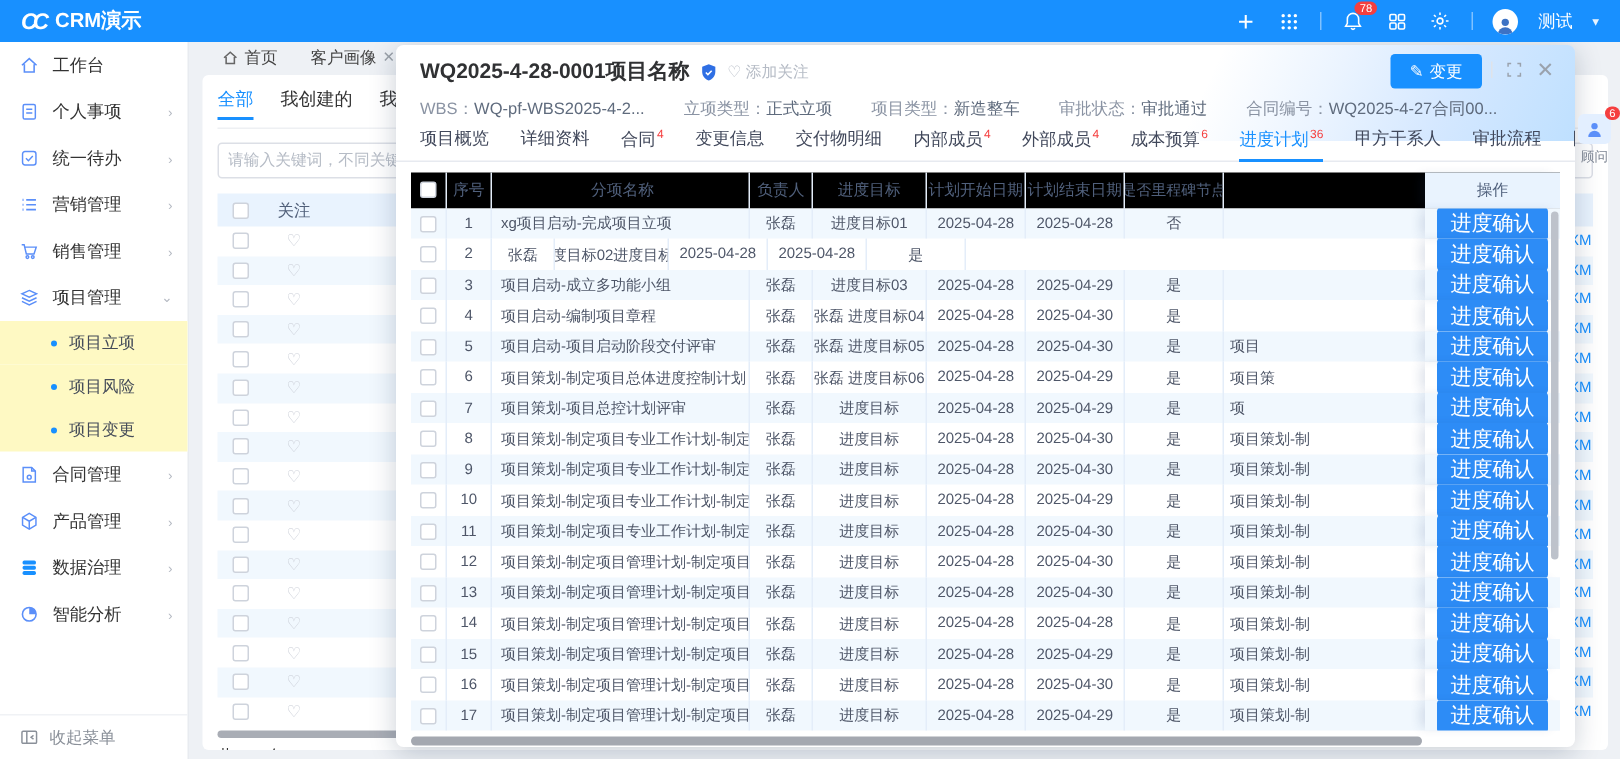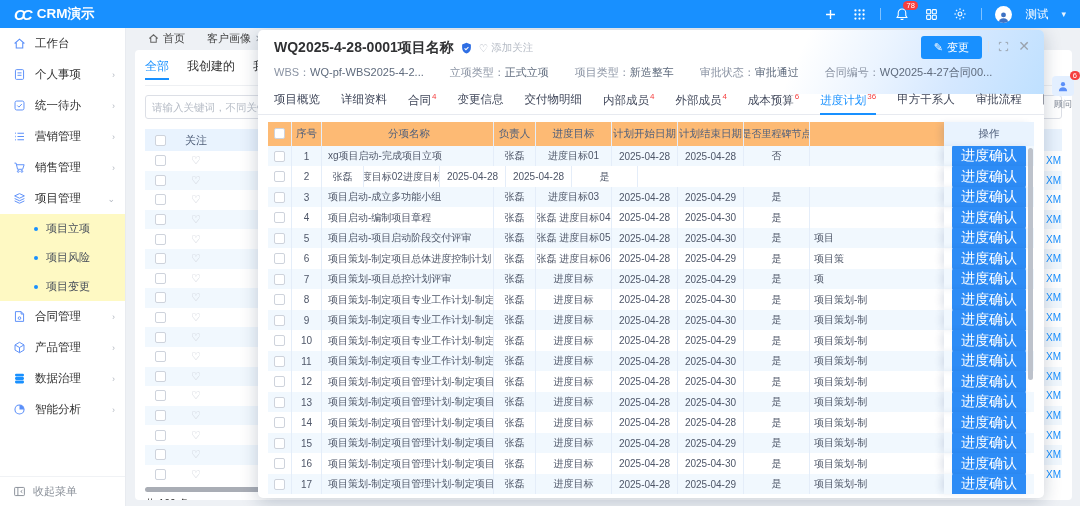--- a/index.html
+++ b/index.html
@@ -52,43 +52,43 @@
   .mini-row { display:flex; align-items:center; height:19.6px; font-size:10px; }
   .mini-row:nth-child(even) { background:#f1f8fe; }
   .m-cb { width:30px; display:flex; justify-content:center; }
   .m-follow { width:42px; display:flex; justify-content:center; color:#c9cdd6; font-size:11px; }
   .m-link { flex:1; text-align:right; color:#1890ff; overflow:hidden; white-space:nowrap; padding-right:1px; }
   .cbx { width:11px; height:11px; border:1px solid #ced3dc; border-radius:2px; background:#fff; }
   .mini-scroll { margin-top:3px; height:5px; border-radius:3px; background:#a9adb5; width:92%; }
   .total-txt { margin-top:5px; font-size:10.5px; color:#333; }
 
   
-  .drawer { position:absolute; left:258px; top:30px; width:786px; height:468px; background:#fff; border-radius:5px; box-shadow:0 4px 18px rgba(15,35,70,.22); z-index:20; overflow:hidden; }
+  .drawer { position:absolute; left:264px; top:30px; width:786px; height:468px; background:#fff; border-radius:5px; box-shadow:0 4px 18px rgba(15,35,70,.22); z-index:20; overflow:hidden; }
   .drawer-deco { position:absolute; right:0; top:0; width:300px; height:64px; background:linear-gradient(115deg, rgba(255,255,255,0) 20%, rgba(64,150,255,.10) 45%, rgba(64,150,255,.22) 70%, rgba(24,144,255,.28) 100%); pointer-events:none; }
   .d-head { position:relative; padding:9px 16px 0 16px; }
   .d-title-row { display:flex; align-items:center; gap:6px; }
   .d-title { font-size:14px; font-weight:bold; color:#303133; }
   .follow-link { display:flex; align-items:center; gap:3px; font-size:10.5px; color:#b6bcc6; cursor:pointer; }
   .d-info { display:flex; gap:26px; margin-top:8px; font-size:11px; color:#8a93a3; white-space:nowrap; }
   .d-info b { font-weight:normal; color:#5f6b7d; }
   .change-btn { position:absolute; top:6px; right:62px; background:#1890ff; color:#fff; font-size:11px; border:none; border-radius:3px; padding:4px 13px; cursor:pointer; display:flex; align-items:center; gap:4px; font-family:inherit; }
   .win-ics { position:absolute; top:9px; right:14px; display:flex; align-items:center; gap:9px; color:#9aa2ad; }
   .win-div { width:1px; height:11px; background:#dfe3ea; }
   .fs-ic { cursor:pointer; display:flex; }
   .close-ic { font-size:14px; cursor:pointer; line-height:1; }
 
-  .d-tabs { display:flex; gap:21px; padding:0 16px; margin-top:7px; border-bottom:1px solid #e7eaf0; }
+  .d-tabs { display:flex; gap:21px; padding:0 16px; border-bottom:1px solid #e7eaf0; }
   .dtab { position:relative; font-size:11.5px; color:#41485b; padding:5px 0 6px; cursor:pointer; white-space:nowrap; }
   .dtab sup { color:#f53f3f; font-size:8px; margin-left:1px; }
   .dtab.active { color:#1890ff; }
   .dtab.active::after { content:""; position:absolute; left:0; right:0; bottom:-1px; height:2px; background:#1890ff; }
 
   .d-table { position:relative; margin:7px 10px 0 10px; }
   .t-row { display:flex; align-items:stretch; height:20.5px; font-size:10px; color:#4e5668; }
-  .t-head { height:24px; background:#fdba74; color:#50607c; font-size:10.5px; }
+  .t-head { height:24px; background:#000000; color:#50607c; font-size:10.5px; }
   .t-row:not(.t-head):nth-child(odd) { background:#f1f8fe; }
   .cell { display:flex; align-items:center; justify-content:center; border-right:1px solid #e4edf9; overflow:hidden; white-space:nowrap; padding:0 3px; }
   .c-cb { width:24px; flex:none; }
   .c-idx { width:30px; flex:none; }
   .c-name { width:172px; flex:none; justify-content:flex-start; padding-left:6px; }
   .c-owner { width:42px; flex:none; }
   .c-target { width:76px; flex:none; }
   .c-start { width:66px; flex:none; }
   .c-end { width:66px; flex:none; }
   .c-mile { width:66px; flex:none; font-size:10px; }

